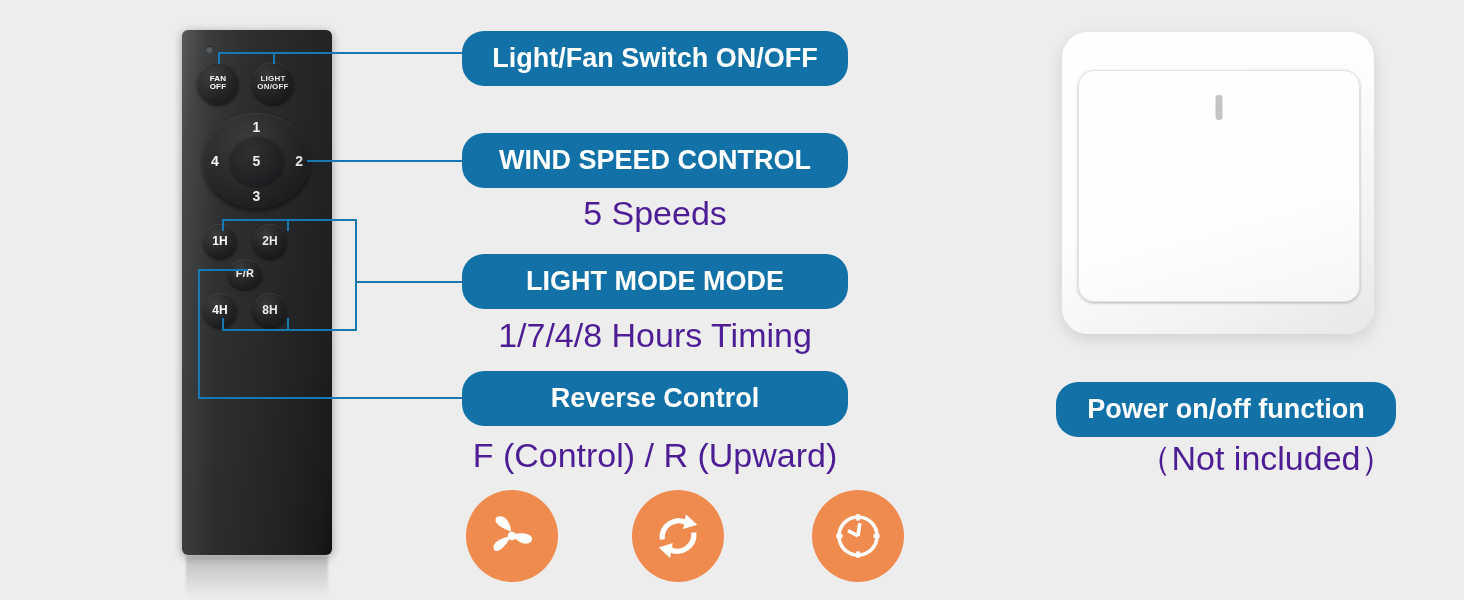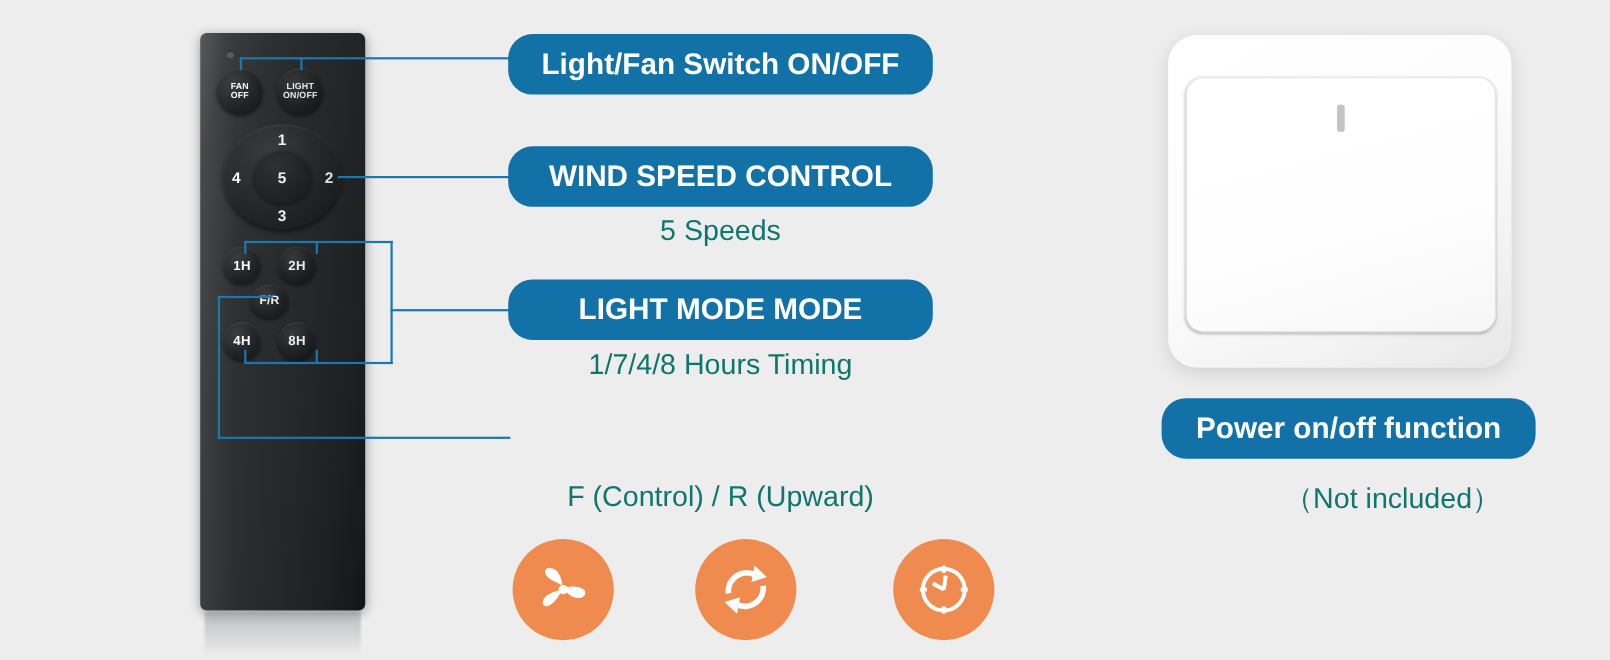--- a/index.html
+++ b/index.html
@@ -74,21 +74,21 @@
   .h{height:2px;} .v{width:2px;}
 
   
   .badge{
     position:absolute;background:#1272a8;color:#fff;border-radius:22px;
     display:flex;align-items:center;justify-content:center;
     font-weight:700;white-space:nowrap;
   }
   .badge-lg{font-size:27px;}
   .sub{
-    position:absolute;text-align:center;color:#0f766e;font-size:26px;white-space:nowrap;
+    position:absolute;text-align:center;color:#4c1d95;font-size:34px;white-space:nowrap;
   }
 
   
   .oicon{position:absolute;width:92px;height:92px;border-radius:50%;background:#ef8b4e;}
   .oicon svg{position:absolute;left:50%;top:50%;transform:translate(-50%,-50%);}
 
   
   .switch-outer{
     position:absolute;left:1062px;top:32px;width:312px;height:302px;border-radius:26px;
     background:linear-gradient(150deg,#ffffff 0%,#fdfdfd 45%,#f2f2f2 78%,#e7e7e7 100%);
@@ -159,20 +159,21 @@
   <div class="conn h" style="left:198px;top:397px;width:266px;"></div>
 
   <div class="badge badge-lg" style="left:462px;top:31px;width:386px;height:55px;">Light/Fan Switch ON/OFF</div>
 
   <div class="badge badge-lg" style="left:462px;top:133px;width:386px;height:55px;">WIND SPEED CONTROL</div>
   <div class="sub" style="left:462px;top:194px;width:386px;">5 Speeds</div>
 
   <div class="badge badge-lg" style="left:462px;top:254px;width:386px;height:55px;">LIGHT MODE MODE</div>
   <div class="sub" style="left:462px;top:316px;width:386px;">1/7/4/8 Hours Timing</div>
 
+  <div class="badge badge-lg" style="left:462px;top:371px;width:386px;height:55px;">Reverse Control</div>
   <div class="sub" style="left:455px;top:436px;width:400px;">F (Control) / R (Upward)</div>
 
   <div class="oicon" style="left:466px;top:490px;">
     <svg width="54" height="54" viewBox="0 0 64 64" aria-hidden="true">
       <g fill="#ffffff">
         <circle cx="32" cy="32" r="5"></circle>
         <path d="M30 27 C25 24 18 22 14 17 C10 12 14 7 20 9 C27 11 30 19 31 26 Z"></path>
         <path d="M35 30 C40 28 48 28 53 31 C58 34 56 40 50 41 C43 42 37 37 34 33 Z"></path>
         <path d="M29 35 C27 40 22 46 17 49 C12 52 8 47 11 42 C15 36 23 34 28 33 Z"></path>
       </g>
@@ -203,16 +204,16 @@
       </g>
     </svg>
   </div>
 
   <div class="switch-outer">
     <div class="switch-inner">
       <div class="switch-indicator"></div>
     </div>
   </div>
 
-  <div class="badge badge-lg" style="left:1056px;top:362px;width:340px;height:55px;">Power on/off function</div>
+  <div class="badge badge-lg" style="left:1056px;top:382px;width:340px;height:55px;">Power on/off function</div>
   <div class="sub" style="left:1096px;top:436px;width:340px;">（Not included）</div>
 
 </div>
 
 </body></html>

